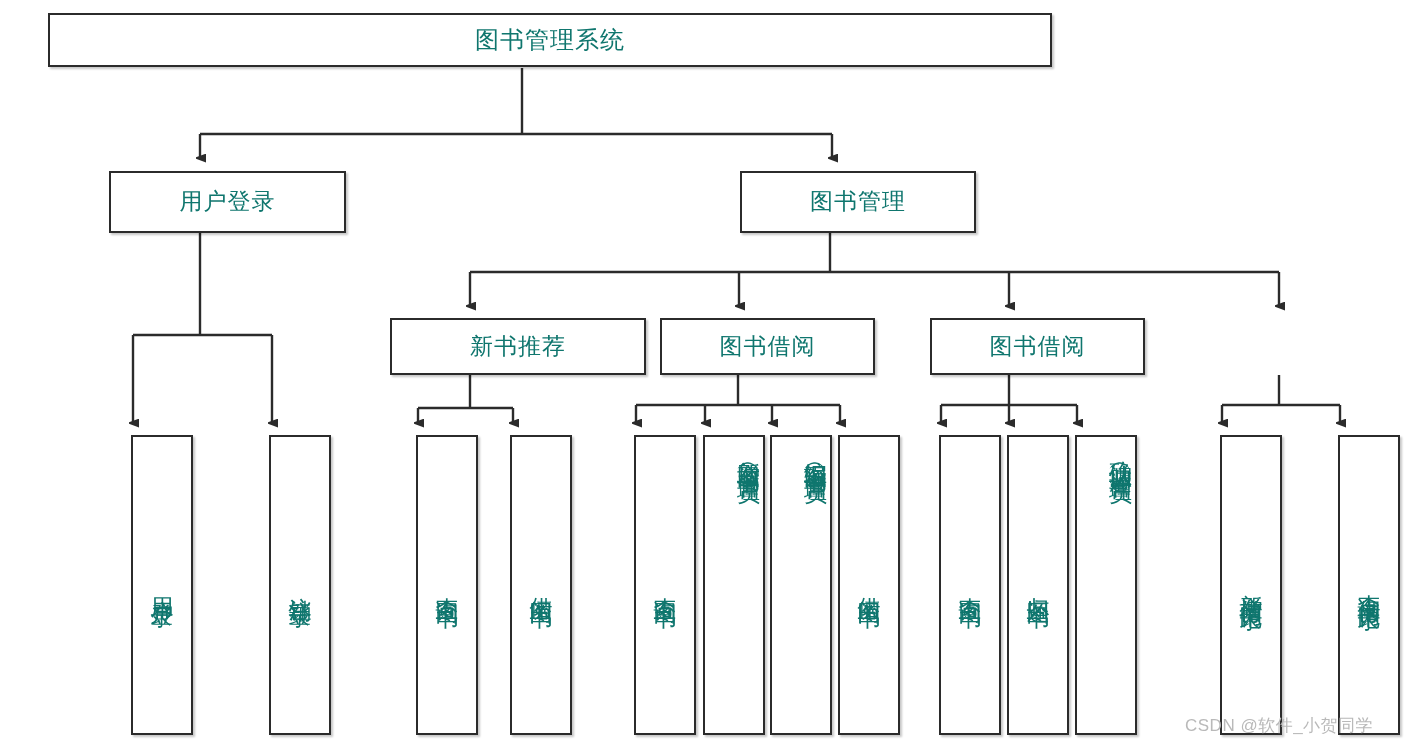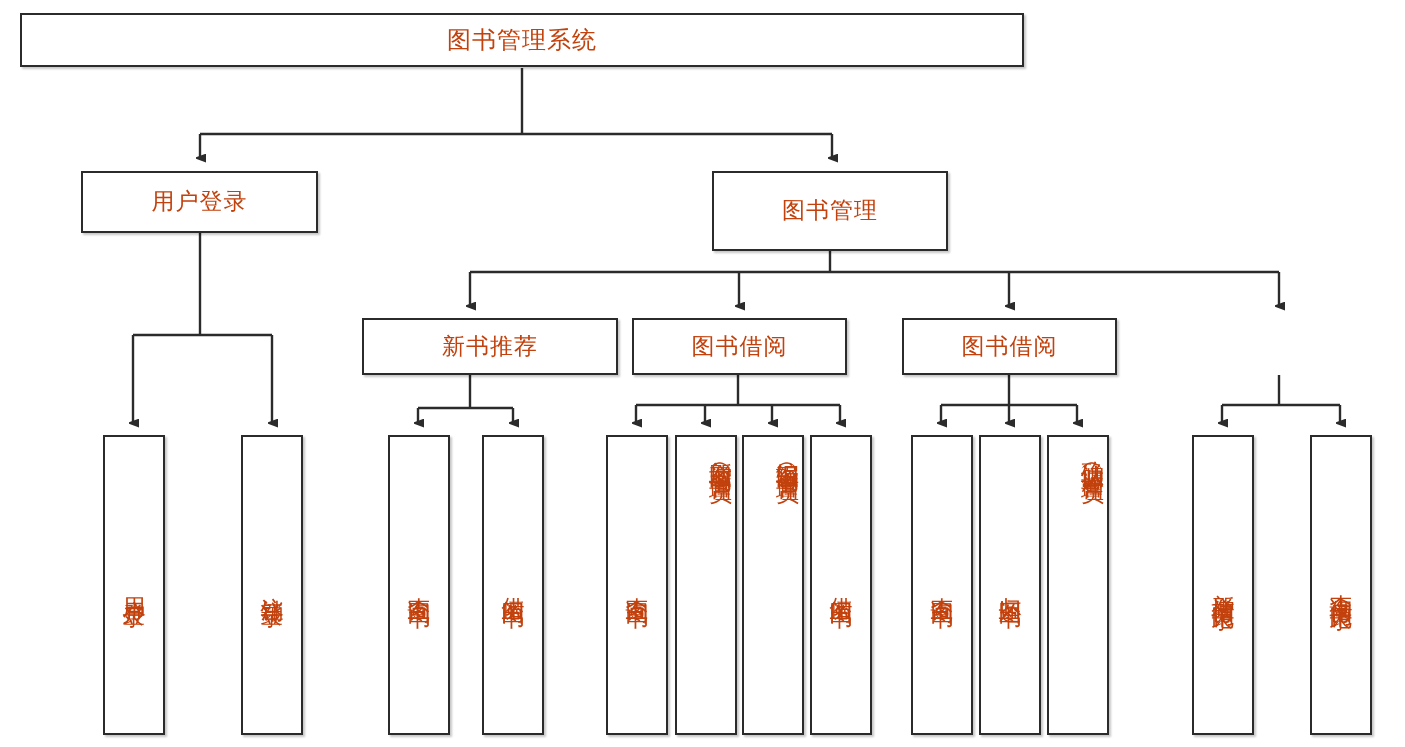--- a/index.html
+++ b/index.html
@@ -27,22 +27,23 @@
   }
   .node {
     position: absolute;
     box-sizing: border-box;
     background: #ffffff;
     border: 2px solid #2b2b2b;
     box-shadow: 2px 2px 2px rgba(0,0,0,0.22);
     display: flex;
     align-items: center;
     justify-content: center;
-    color: #c2410c;
+    color: #0f766e;
     z-index: 2;
+    margin-left: 28px;
   }
   .node.h {
     font-size: 23px;
     line-height: 1.2;
     letter-spacing: 1px;
     white-space: nowrap;
   }
   .node.root {
     font-size: 24px;
   }
@@ -128,21 +129,21 @@
     </g>
   </svg>
 
   <div class="node h root" style="left:20px; top:13px; width:1004px; height:54px;">
     <span>图书管理系统</span>
   </div>
 
   <div class="node h" style="left:81px; top:171px; width:237px; height:62px;">
     <span>用户登录</span>
   </div>
-  <div class="node h" style="left:712px; top:171px; width:236px; height:80px;">
+  <div class="node h" style="left:712px; top:171px; width:236px; height:62px;">
     <span>图书管理</span>
   </div>
 
   <div class="node h" style="left:362px; top:318px; width:256px; height:57px;">
     <span>新书推荐</span>
   </div>
   <div class="node h" style="left:632px; top:318px; width:215px; height:57px;">
     <span>图书借阅</span>
   </div>
   <div class="node h" style="left:902px; top:318px; width:215px; height:57px;">
@@ -186,14 +187,15 @@
     <span>确认归还（管理员）</span>
   </div>
 
   <div class="node v" style="left:1192px; top:435px; width:62px; height:300px;">
     <span>新增借阅记录</span>
   </div>
   <div class="node v" style="left:1310px; top:435px; width:62px; height:300px;">
     <span>查询借阅记录</span>
   </div>
 
+  <div class="watermark">CSDN @软件_小贺同学</div>
 
 </div>
 
 </body></html>

